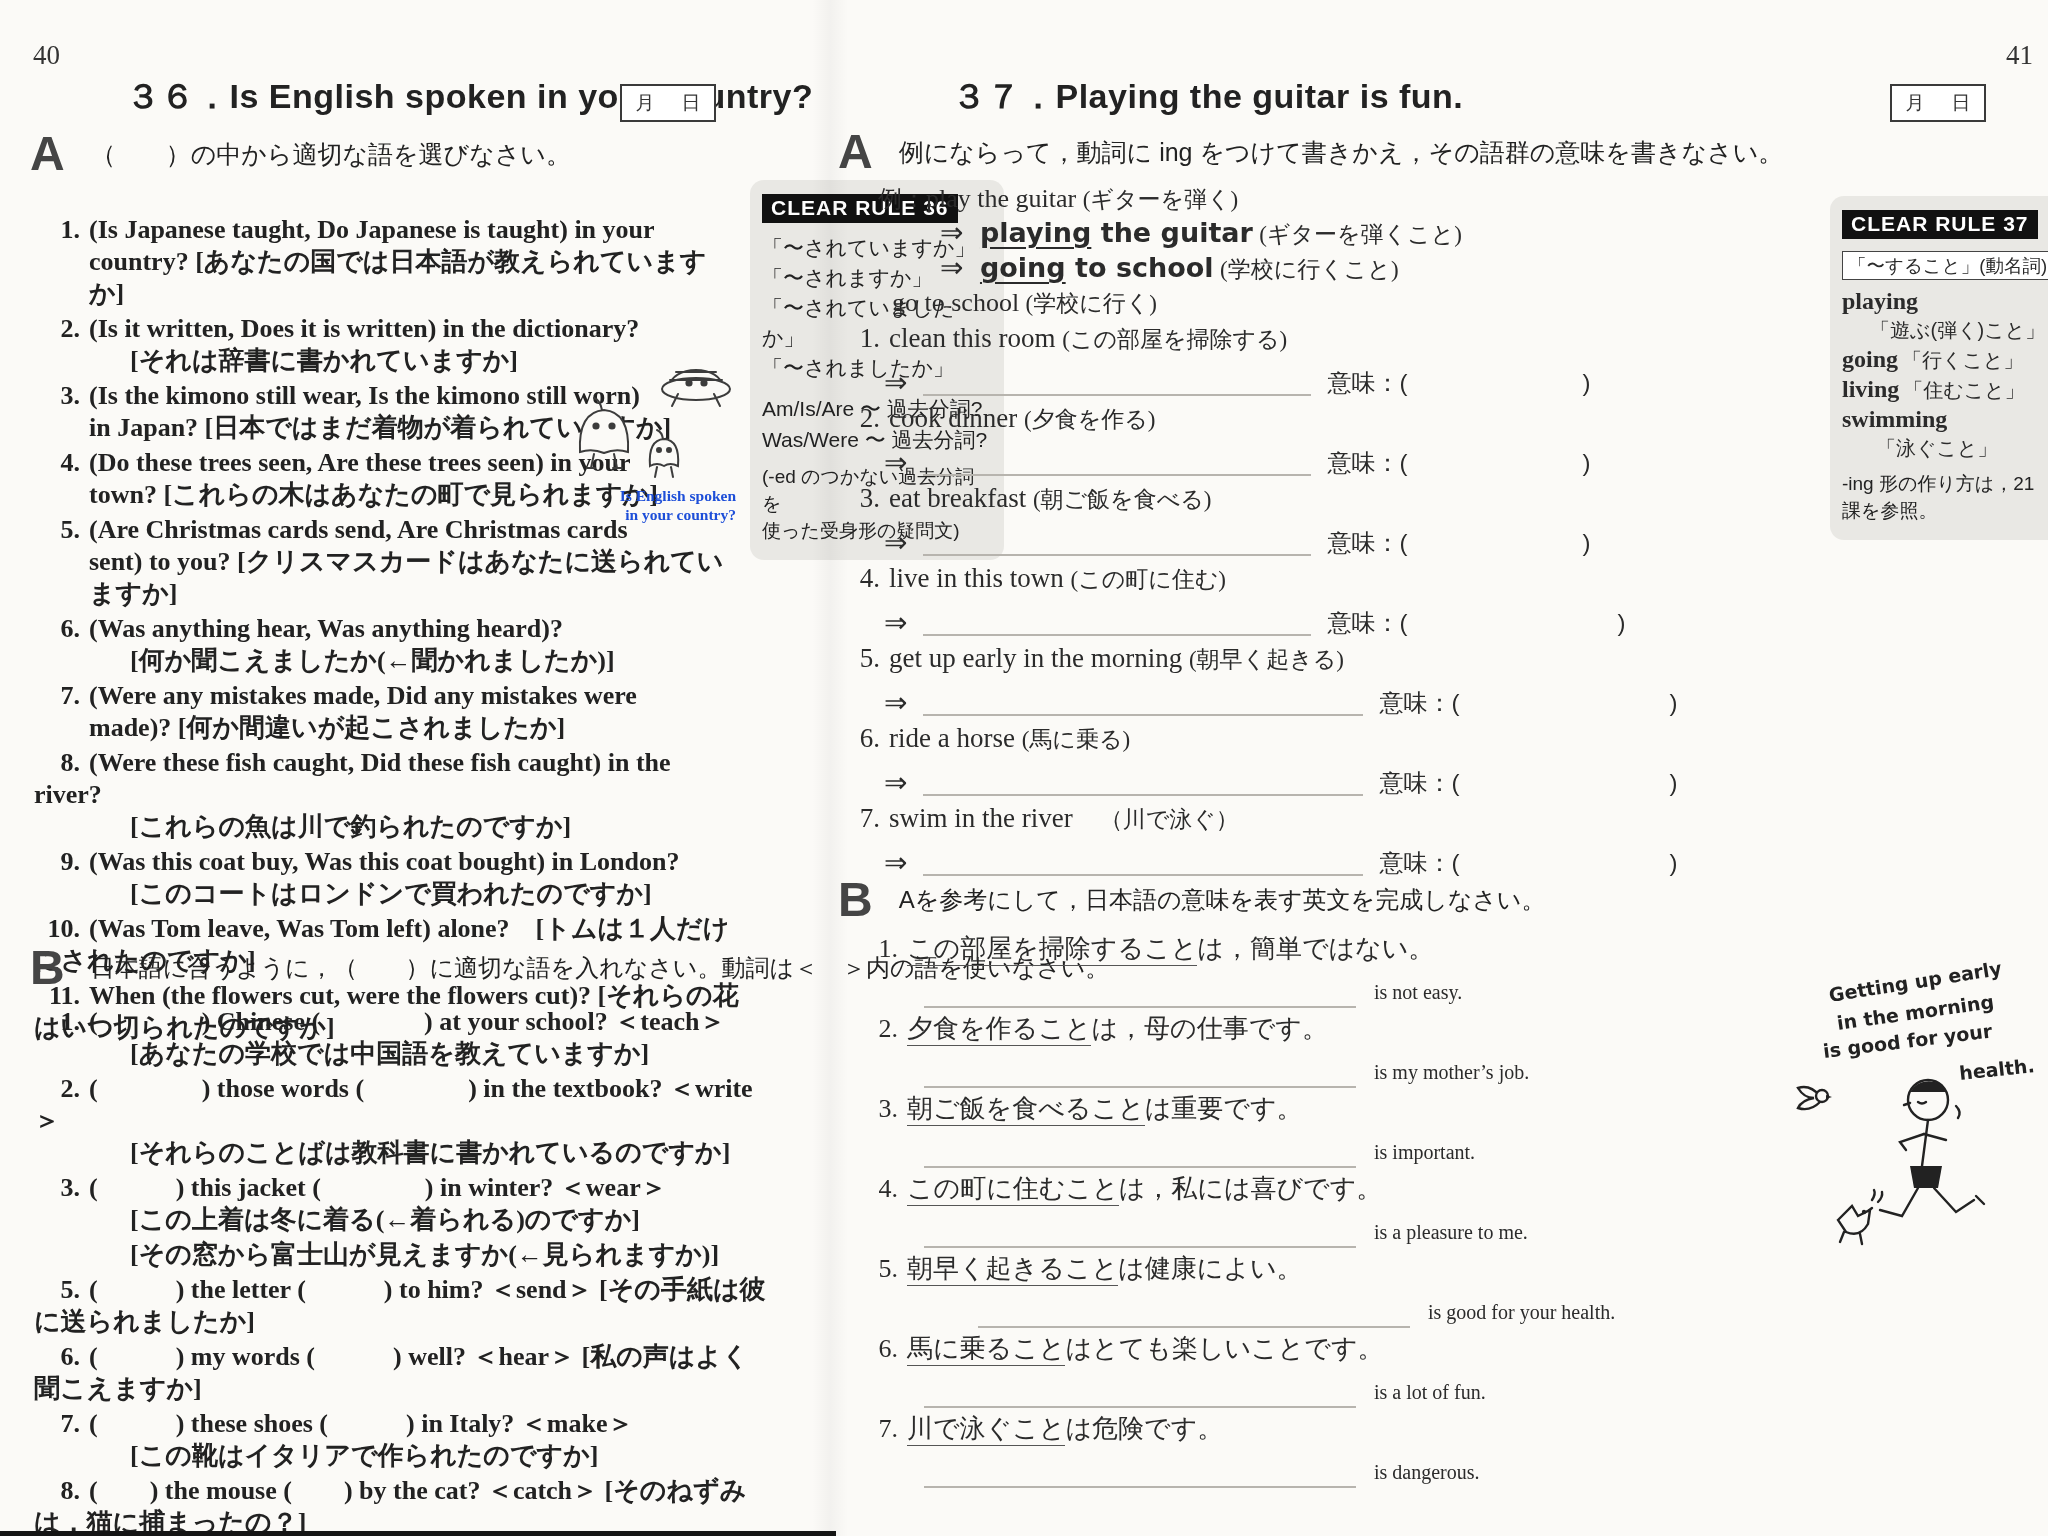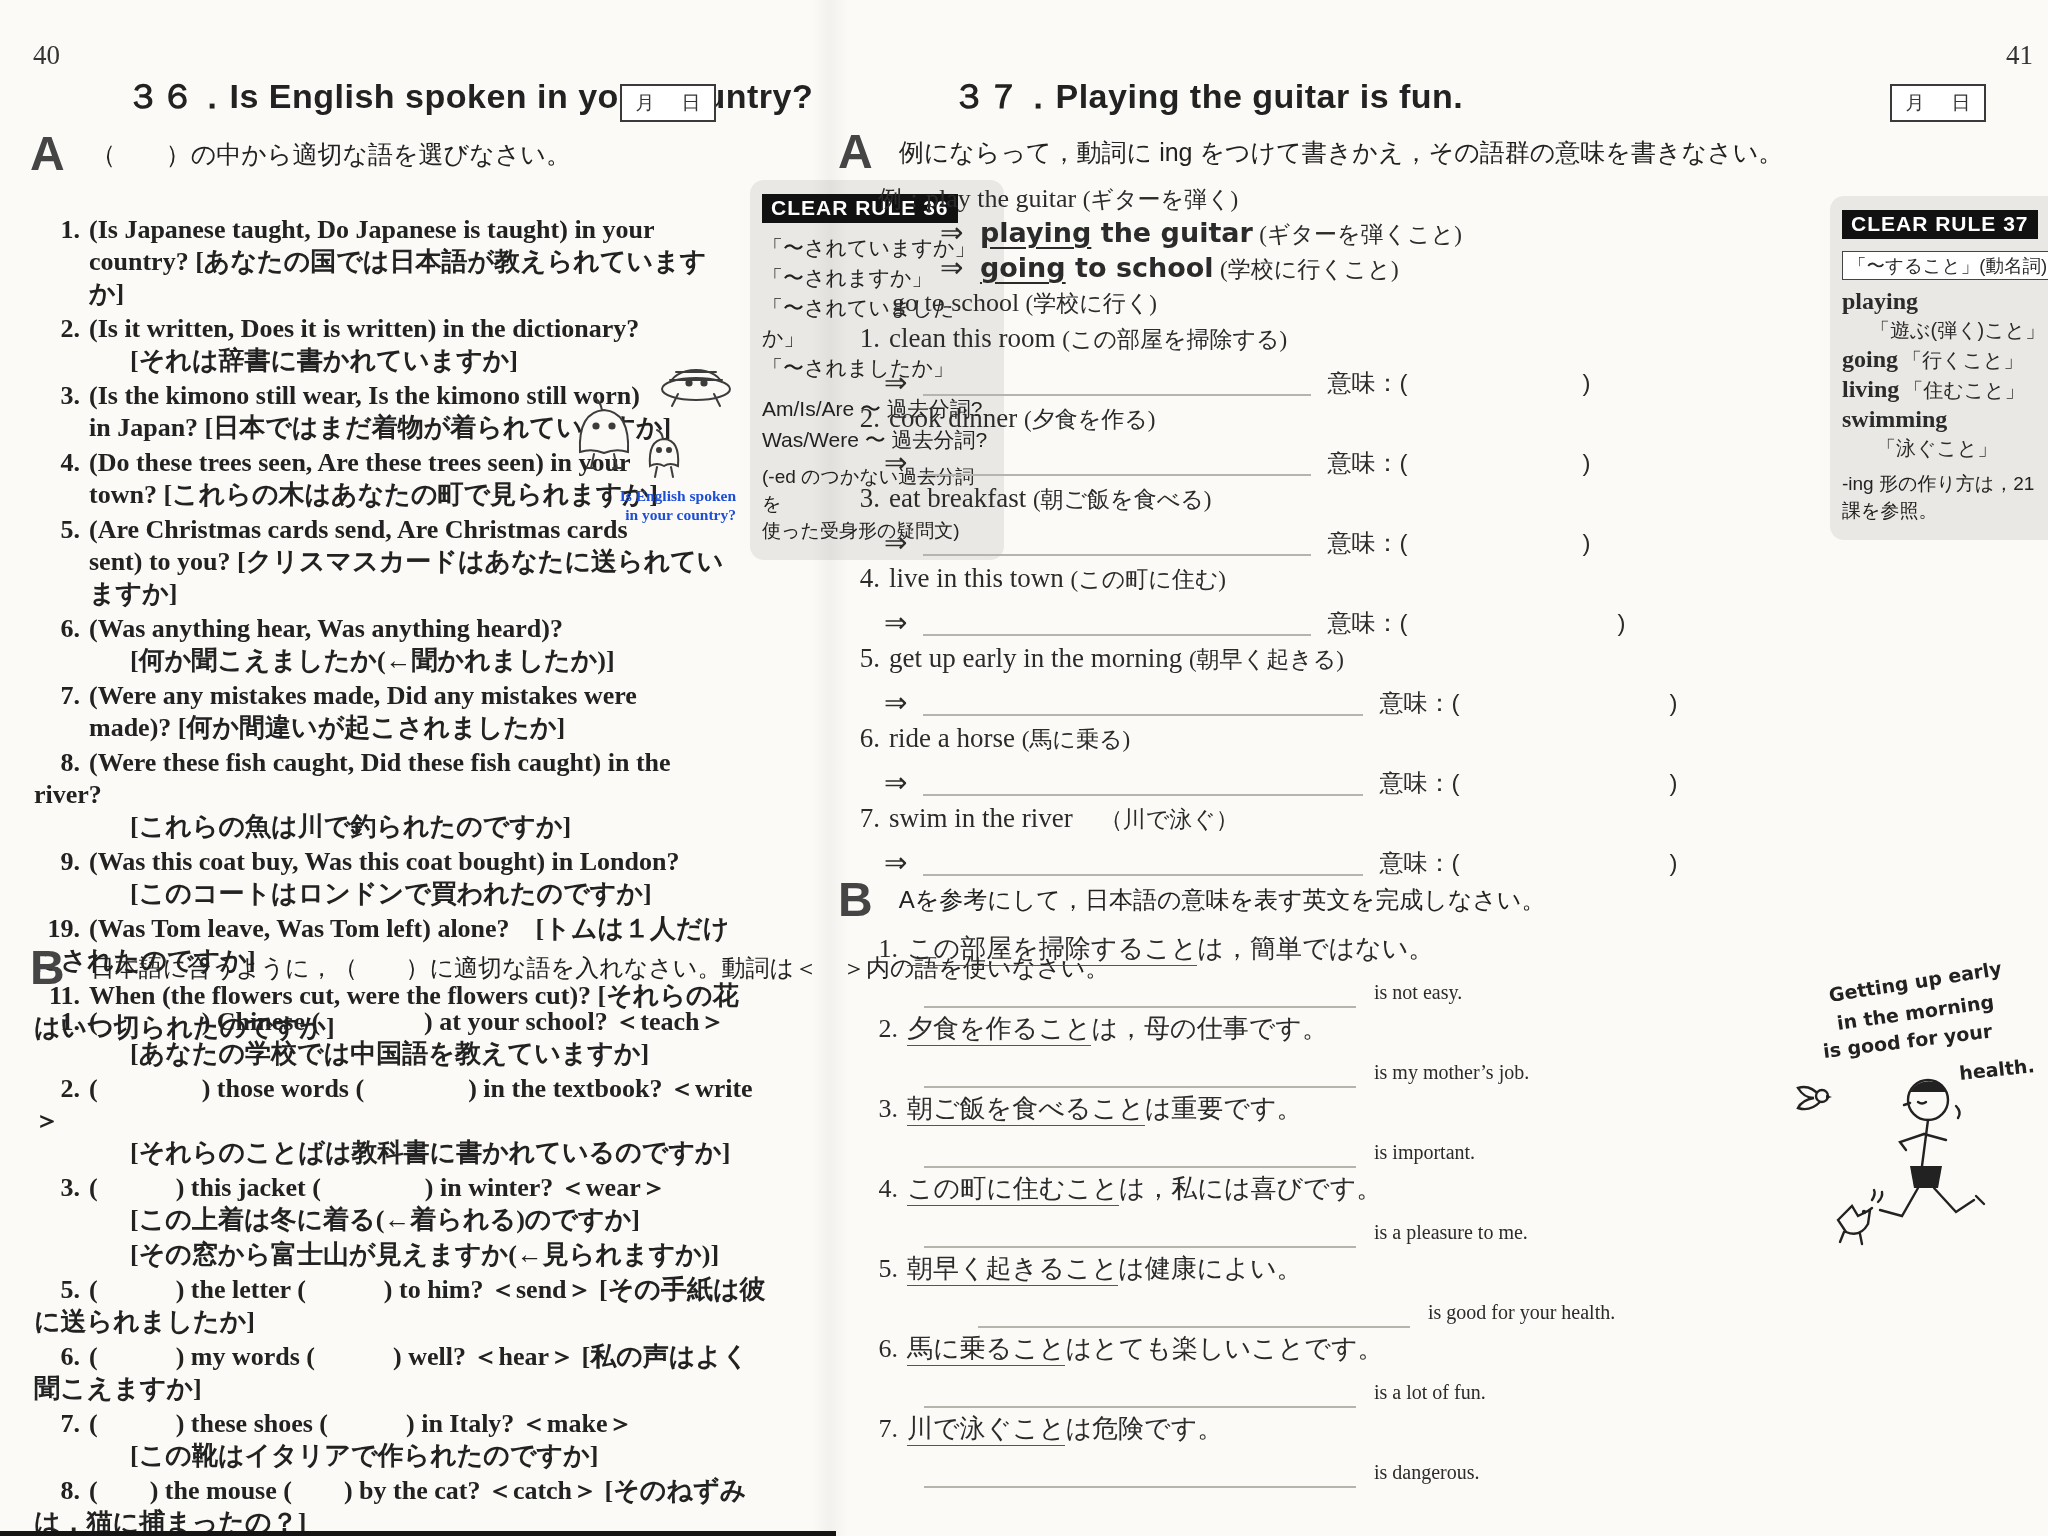--- a/index.html
+++ b/index.html
@@ -126,21 +126,21 @@
       </div>
       <div class="qa">
         <div><span class="num">8.</span><span>(Were these fish caught, Did these fish caught) in the river?</span></div>
         <div class="ind-b">[これらの魚は川で釣られたのですか]</div>
       </div>
       <div class="qa">
         <div><span class="num">9.</span><span>(Was this coat buy, Was this coat bought) in London?</span></div>
         <div class="ind-b">[このコートはロンドンで買われたのですか]</div>
       </div>
       <div class="qa">
-        <div><span class="num">19.</span><span>(Was Tom leave, Was Tom left) alone?　[トムは１人だけにされたのですか]</span></div>
+        <div><span class="num">10.</span><span>(Was Tom leave, Was Tom left) alone?　[トムは１人だけにされたのですか]</span></div>
       </div>
       <div class="qa">
         <div><span class="num">11.</span><span>When (the flowers cut, were the flowers cut)? [それらの花はいつ切られたのですか]</span></div>
       </div>
     </div>
 
     <div class="rulebox" style="left:750px;top:180px;width:230px;">
       <div class="rule-title">CLEAR RULE 36</div>
       <div class="rule-line">「〜されていますか」</div>
       <div class="rule-line">「〜されますか」</div>

